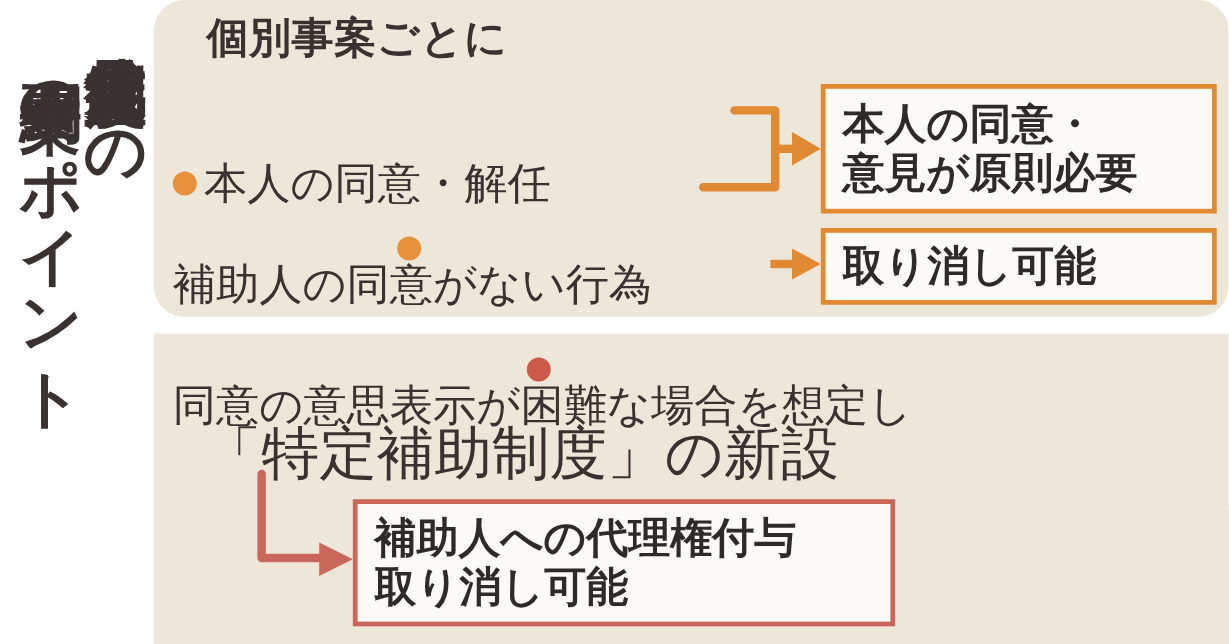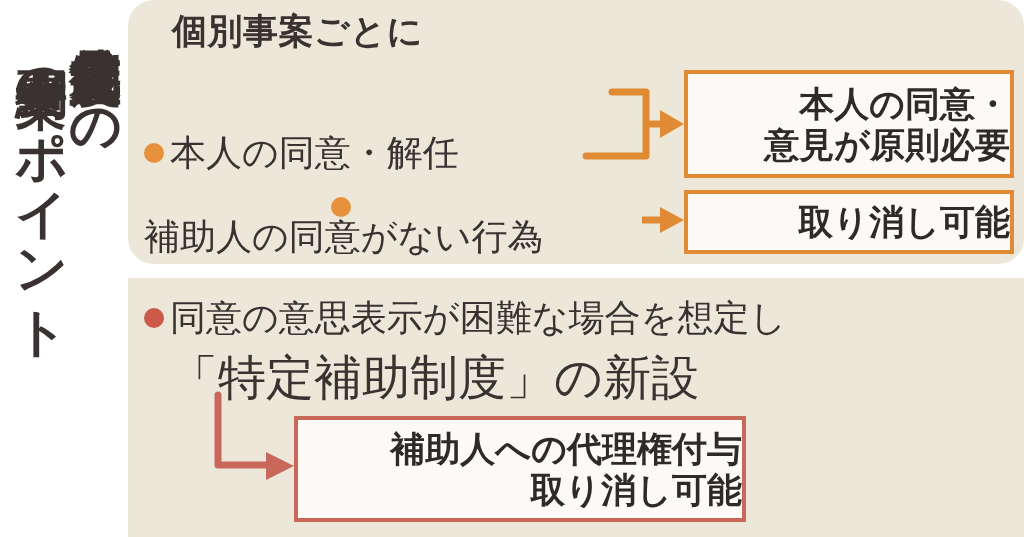--- a/index.html
+++ b/index.html
@@ -107,21 +107,20 @@
 
   
   .callout {
     position: absolute;
     background: #FBFAF7;
     box-sizing: border-box;
     display: flex;
     flex-direction: column;
     justify-content: center;
     white-space: nowrap;
-    align-items: flex-end;
   }
   .callout.orange { border: 4px solid #E08B33; }
   .callout.red    { border: 4px solid #C9685A; }
   .callout-line {
     font-size: 35px;
     font-weight: bold;
     color: #2E2A28;
     line-height: 1.18;
     padding-left: 14px;
   }
@@ -155,20 +154,21 @@
   }
 
   
   .bottom-line1 {
     position: absolute;
     left: 16px;
     top: 20px;
     display: flex;
     align-items: center;
     white-space: nowrap;
+    flex-direction: column;
   }
   .bottom-line2 {
     position: absolute;
     left: 42px;
     top: 68px;
     font-size: 48px;
     color: #3A3230;
     white-space: nowrap;
   }
 </style>

